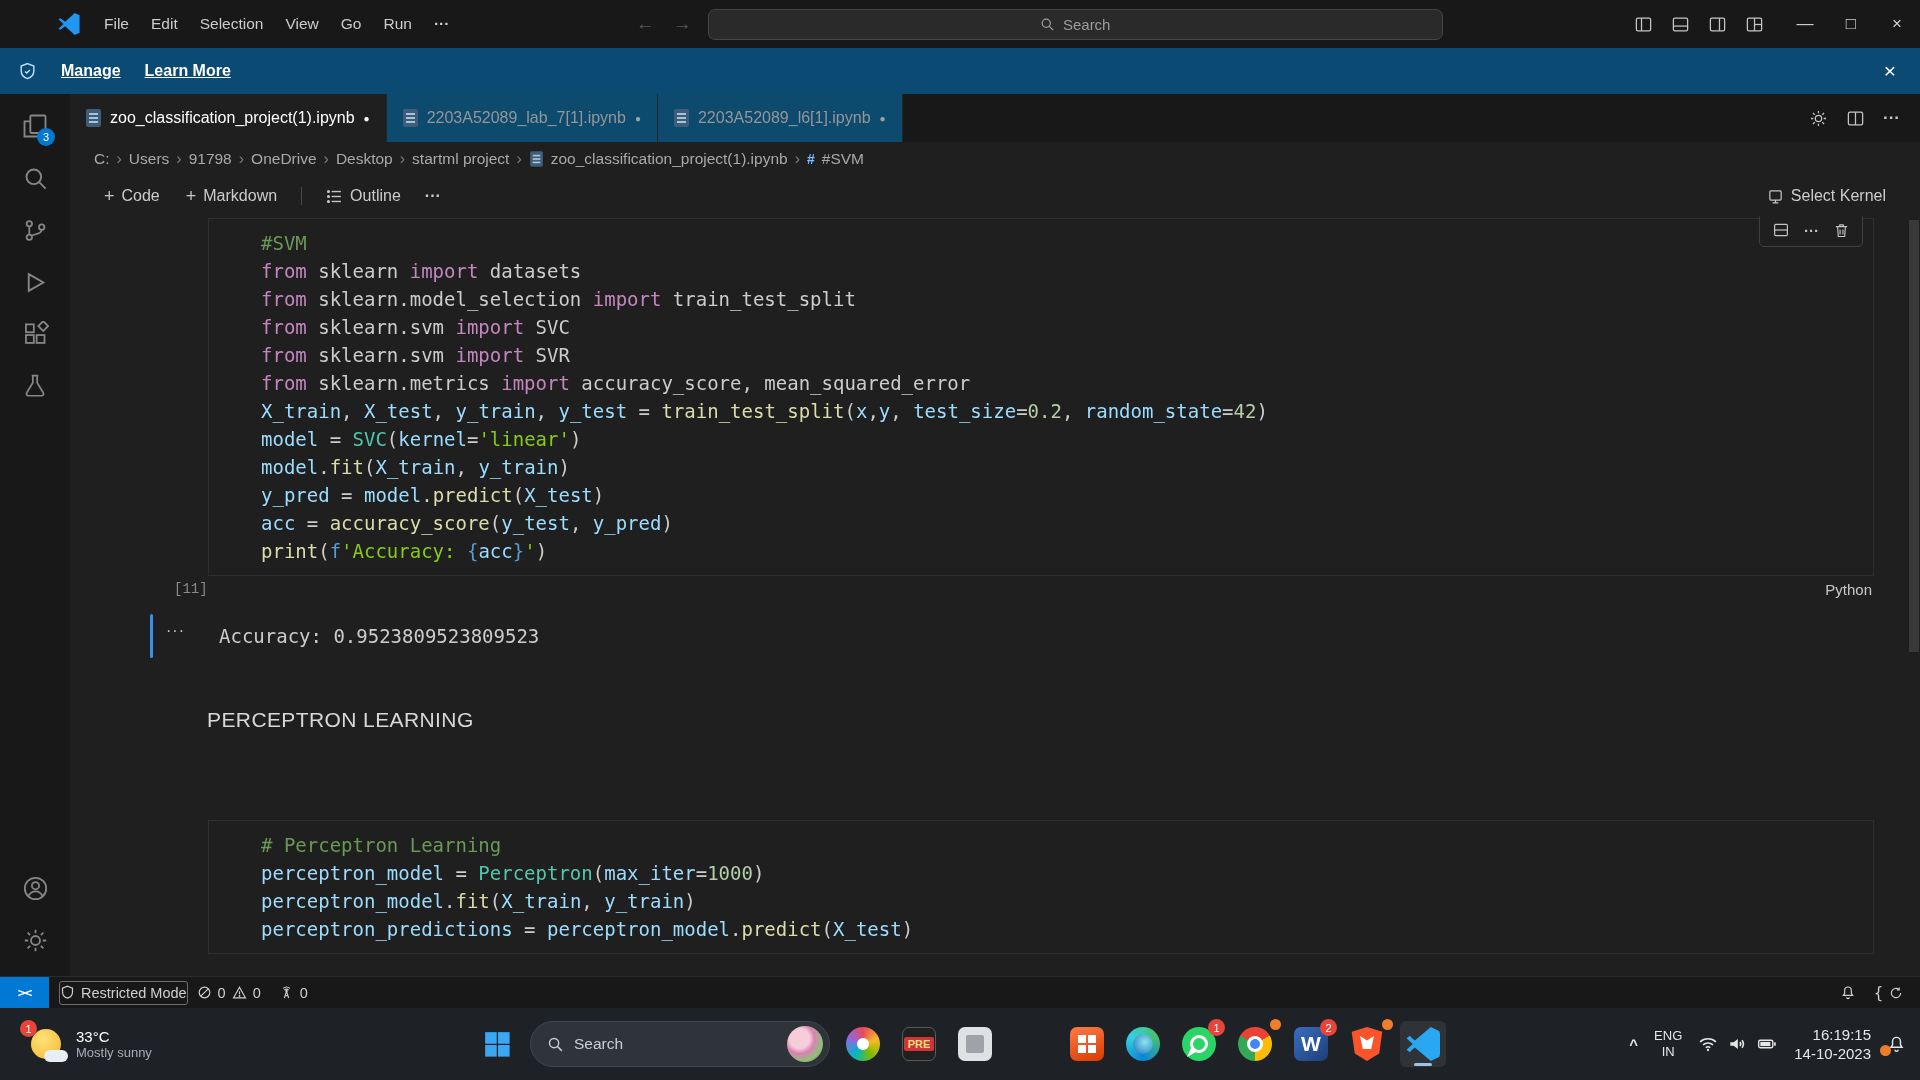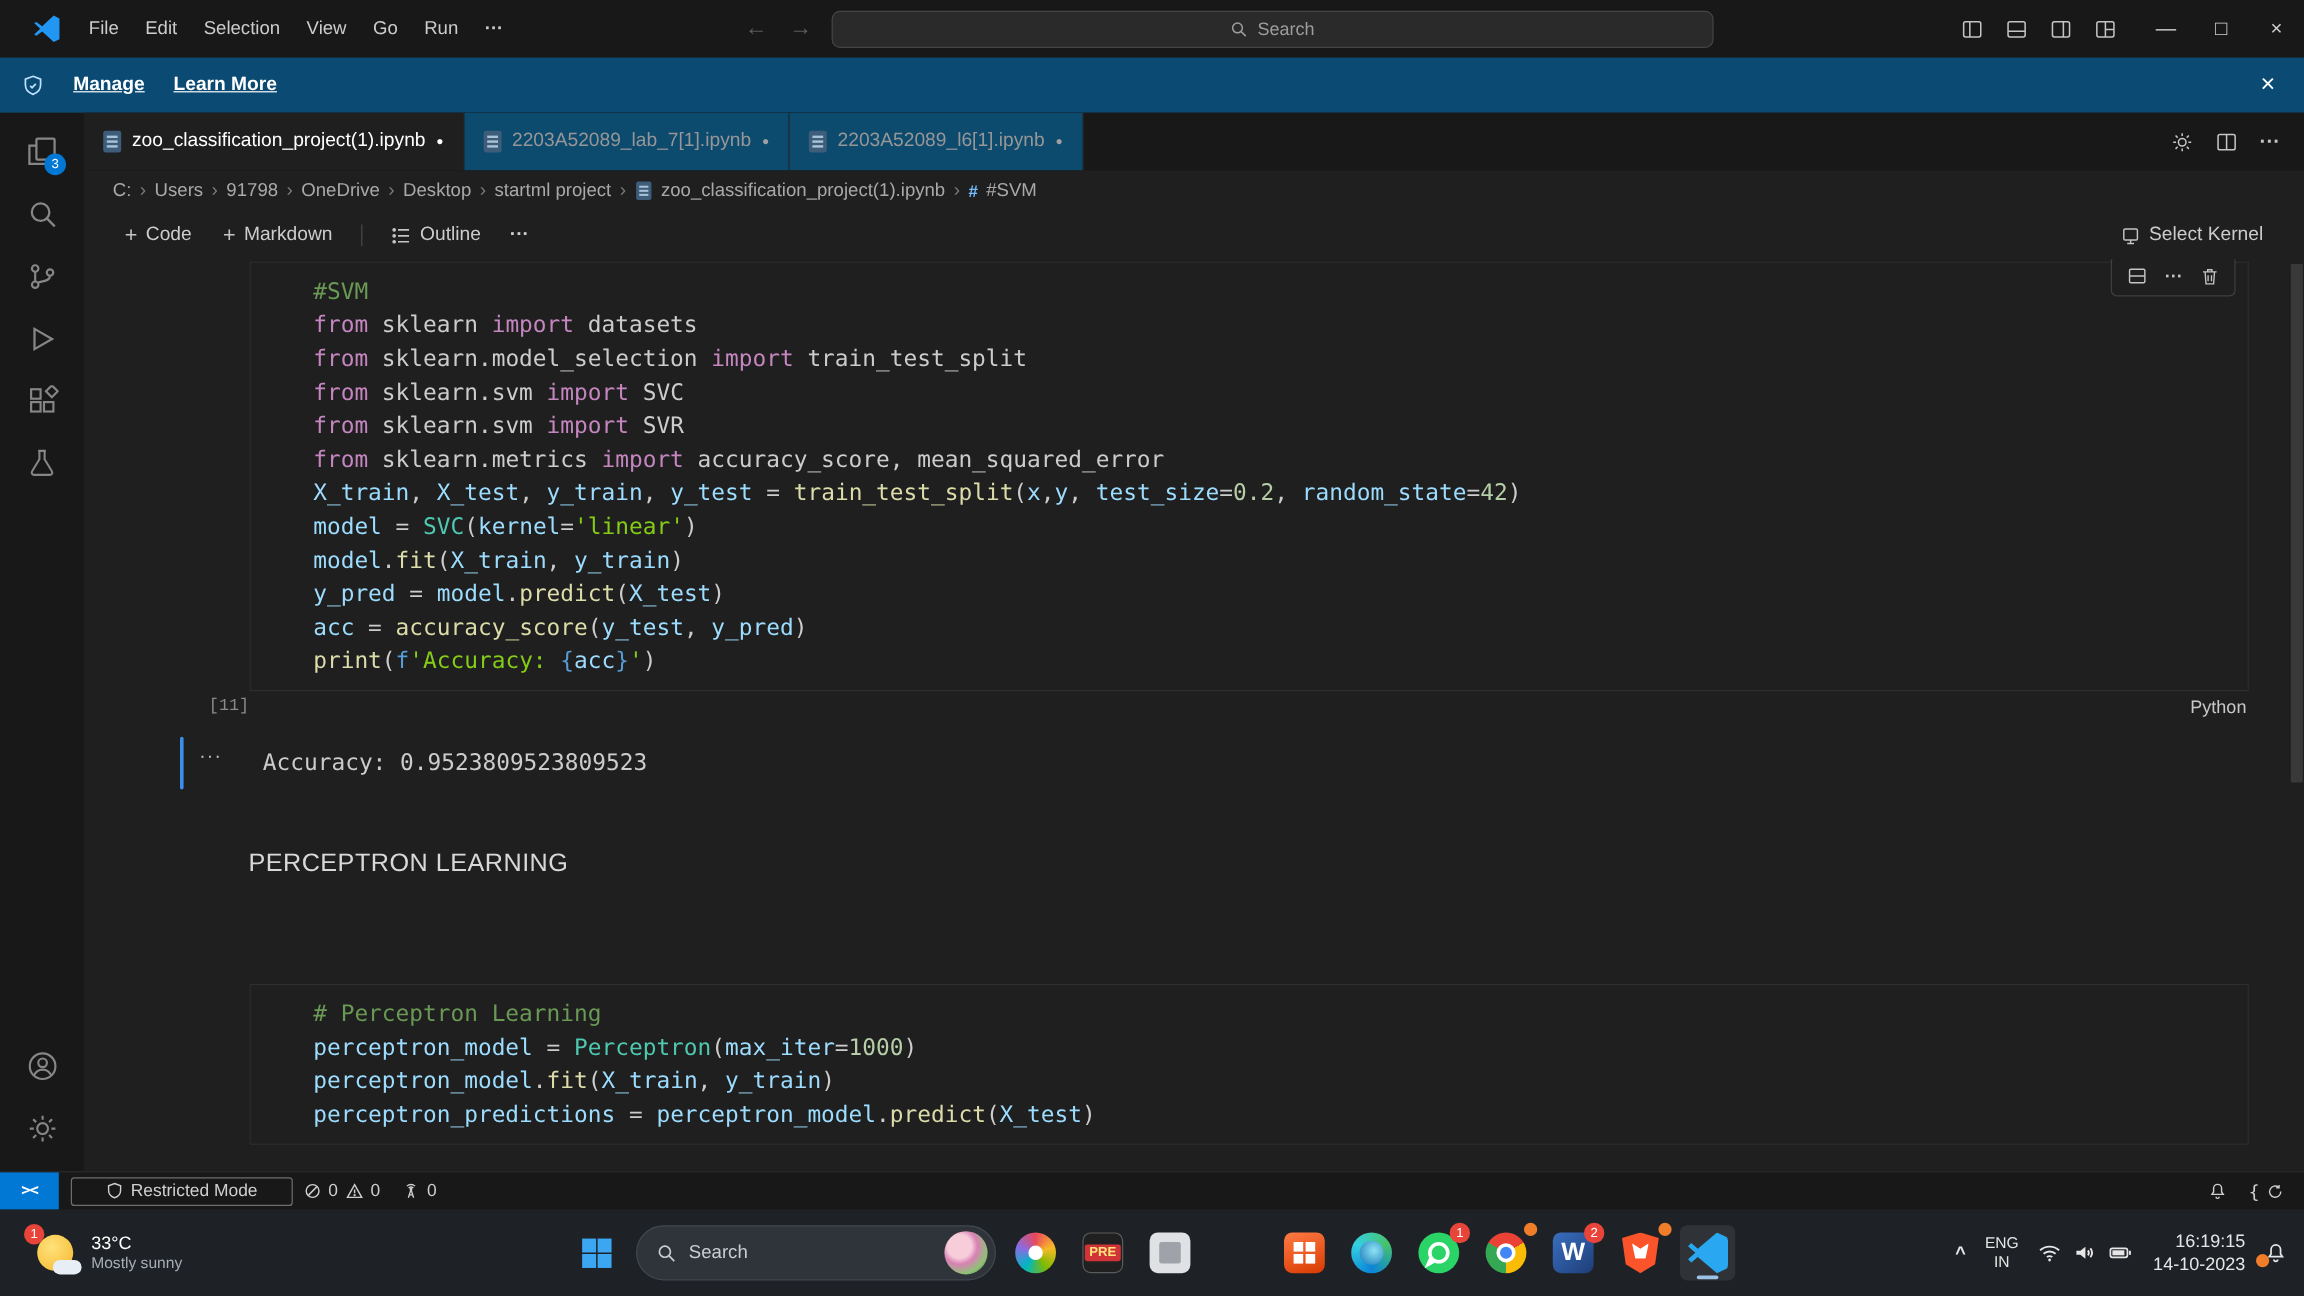--- a/index.html
+++ b/index.html
@@ -3,21 +3,21 @@
 <meta charset="utf-8">
 <style>
   * { margin:0; padding:0; box-sizing:border-box; }
   html,body { width:1920px; height:1080px; overflow:hidden; }
   body { background:#1f1f1f; color:#cccccc; font-family:"Liberation Sans",sans-serif; font-size:15px; }
   .window { display:flex; flex-direction:column; width:100%; height:100%; }
   svg { display:block; }
 
   
   .titlebar { height:48px; background:#181818; display:flex; align-items:center; flex:0 0 48px; }
-  .tb-left { display:flex; align-items:center; gap:2px; padding-left:27px; }
+  .tb-left { display:flex; align-items:center; gap:2px; padding-left:27px;margin-left:30px; }
   .vscode-logo { width:24px; height:24px; margin-right:10px; }
   .menu-item { color:#cccccc; font-size:15.5px; padding:5px 11px; border-radius:5px; cursor:default; white-space:nowrap; }
   .tb-center { flex:1; display:flex; align-items:center; justify-content:center; gap:14px; min-width:0; }
   .nav-arrow { color:#5d5d5d; font-size:19px; padding:0 2px; }
   .tb-search { width:735px; height:31px; background:#2a2a2a; border:1px solid #454545; border-radius:7px;
                display:flex; align-items:center; justify-content:center; gap:8px; color:#9d9d9d; font-size:15px; }
   .tb-right { display:flex; align-items:center; }
   .layout-icons { display:flex; align-items:center; gap:18px; padding:0 18px; }
   .win-ctl { width:46px; height:48px; display:flex; align-items:center; justify-content:center; color:#d0d0d0; font-size:17px; }
 
@@ -84,21 +84,21 @@
   .output-text { font-family:"DejaVu Sans Mono",monospace; font-size:19px; color:#cccccc; }
   .md-cell { margin-top:50px; padding-left:137px; color:#d8d8d8; font-size:21px; letter-spacing:.4px; }
   .cell.second { margin-top:88px; }
   .nb-scrollbar { position:absolute; right:1px; top:4px; width:10px; height:432px; background:#4f4f4f; opacity:.55; border-radius:1px; }
 
   
   .statusbar { height:32px; flex:0 0 32px; background:#181818; border-top:1px solid #2b2b2b; display:flex; align-items:center; font-size:14.5px; color:#cfcfcf; }
   .sb-remote { height:100%; width:49px; background:#0078d4; color:#ffffff; display:flex; align-items:center; justify-content:center;
                font-family:"DejaVu Sans Mono",monospace; font-weight:bold; font-size:13px; letter-spacing:-1px; }
   .sb-item { display:flex; align-items:center; gap:6px; padding:0 9px; height:100%; }
-  .sb-restricted { border:1px solid #6e6e6e; border-radius:3px; height:24px; margin-left:10px; padding:0 28px; }
+  .sb-restricted { border:1px solid #6e6e6e; border-radius:3px; height:24px; margin-left:10px; padding:0 0; }
   .sb-right { margin-left:auto; display:flex; align-items:center; padding-right:8px; }
 
   
   .taskbar { height:72px; flex:0 0 72px; background:#1e2227; display:flex; align-items:center; position:relative; }
   .weather { display:flex; align-items:center; gap:10px; padding-left:26px; }
   .sun { width:40px; height:40px; position:relative; }
   .sun::before { content:""; position:absolute; inset:5px; border-radius:50%; background:radial-gradient(circle at 40% 35%,#ffe27a,#f5b62e); }
   .sun::after { content:""; position:absolute; right:-2px; bottom:2px; width:24px; height:12px; background:#e8eef5; border-radius:8px; }
   .badge { position:absolute; min-width:17px; height:17px; border-radius:9px; background:#e8443a; color:#fff; font-size:11px;
            display:flex; align-items:center; justify-content:center; padding:0 3px; z-index:2; }

